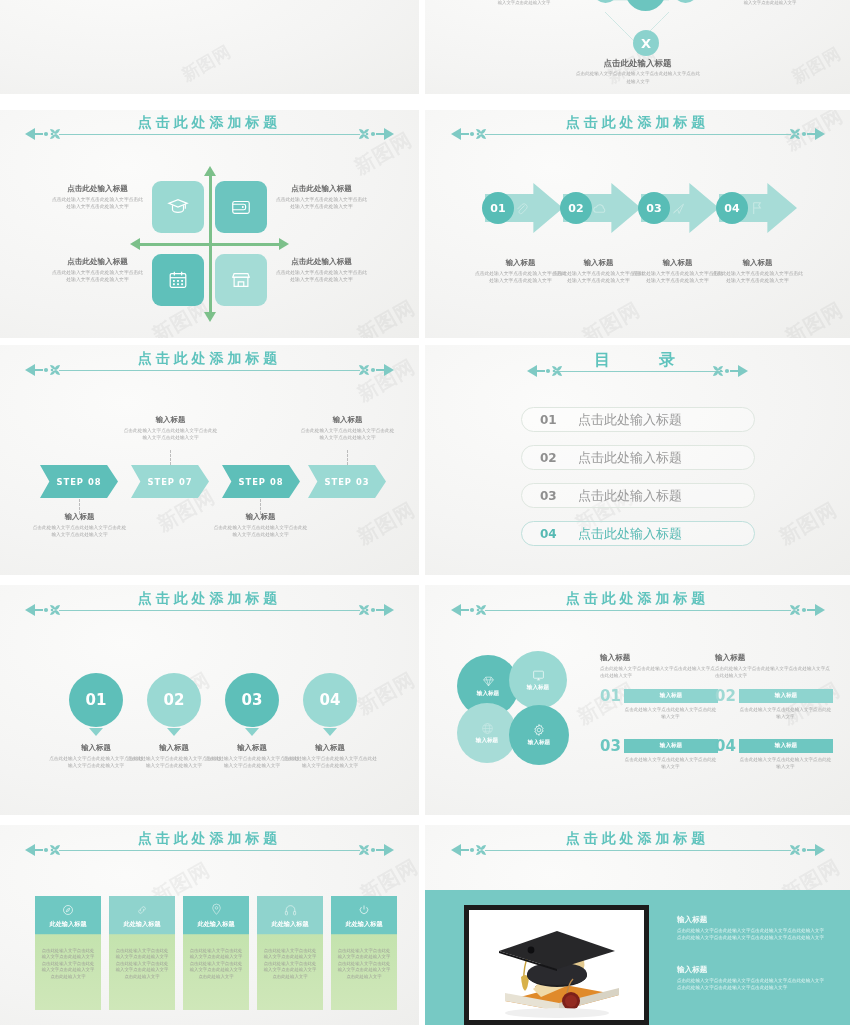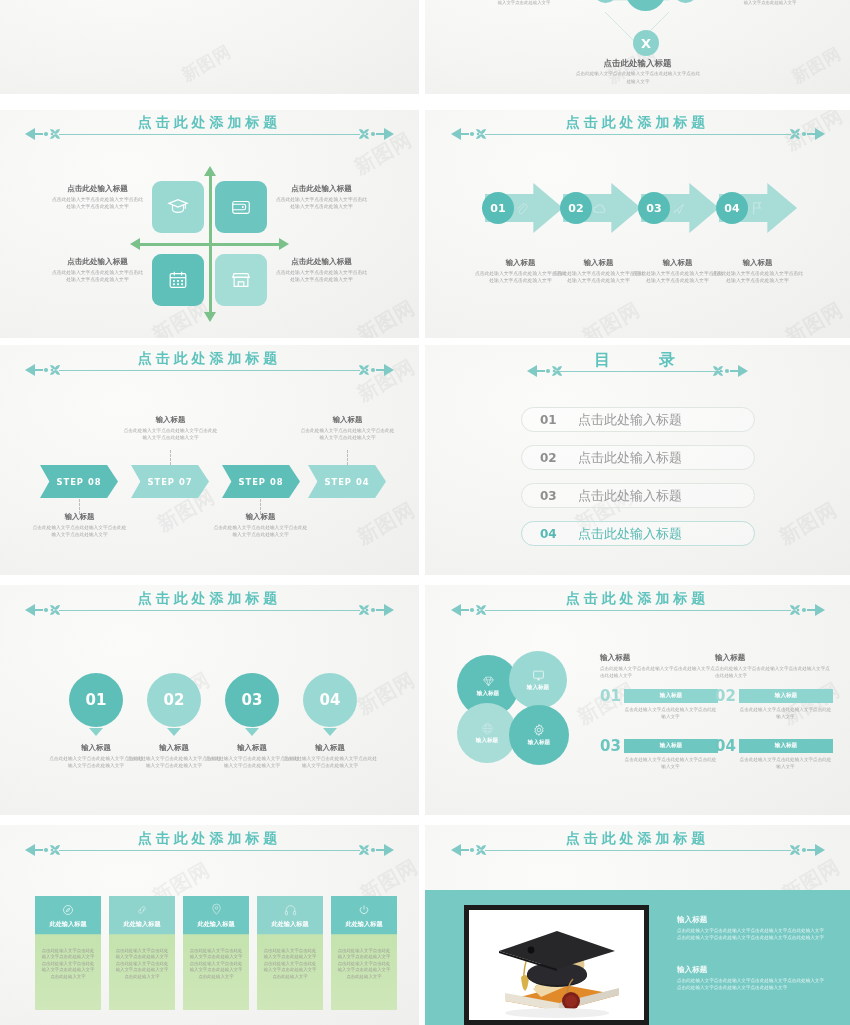--- a/index.html
+++ b/index.html
@@ -381,21 +381,21 @@
     <div class="chev" style="position:absolute;left:40px;top:120px;width:78px;height:33px;background:#5ebfb9;font-size:8.4px;">
       <span>STEP 08</span>
     </div>
     <div class="chev" style="position:absolute;left:131px;top:120px;width:78px;height:33px;background:#9ad9d3;font-size:8.4px;">
       <span>STEP 07</span>
     </div>
     <div class="chev" style="position:absolute;left:222px;top:120px;width:78px;height:33px;background:#5ebfb9;font-size:8.4px;">
       <span>STEP 08</span>
     </div>
     <div class="chev" style="position:absolute;left:308px;top:120px;width:78px;height:33px;background:#9ad9d3;font-size:8.4px;">
-      <span>STEP 04</span>
+      <span>STEP 03</span>
     </div>
 
     <div style="position:absolute;left:79px;top:154px;width:1px;height:15px;border-left:1px dashed #bdbdbd;"></div>
     <div style="position:absolute;left:170px;top:105px;width:1px;height:15px;border-left:1px dashed #bdbdbd;"></div>
     <div style="position:absolute;left:260px;top:154px;width:1px;height:15px;border-left:1px dashed #bdbdbd;"></div>
     <div style="position:absolute;left:347px;top:105px;width:1px;height:15px;border-left:1px dashed #bdbdbd;"></div>
 
     <div style="position:absolute;left:122px;top:70px;width:97px;text-align:center;">
       <div class="h4" style="font-size:7.4px;">输入标题</div>
       <div class="body" style="font-size:4.7px;margin-top:3px;">点击此处输入文字点击此处输入文字点击此处输入文字点击此处输入文字</div>

